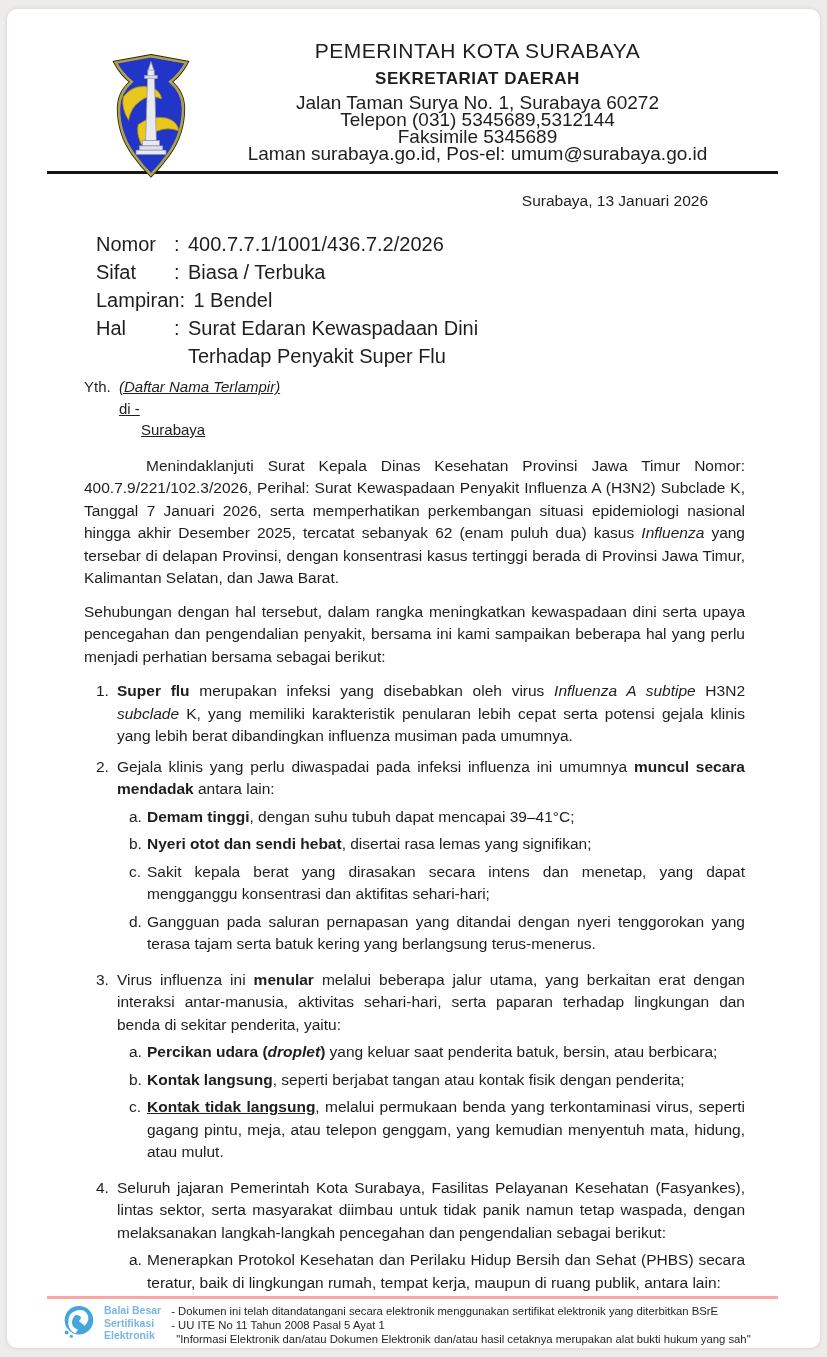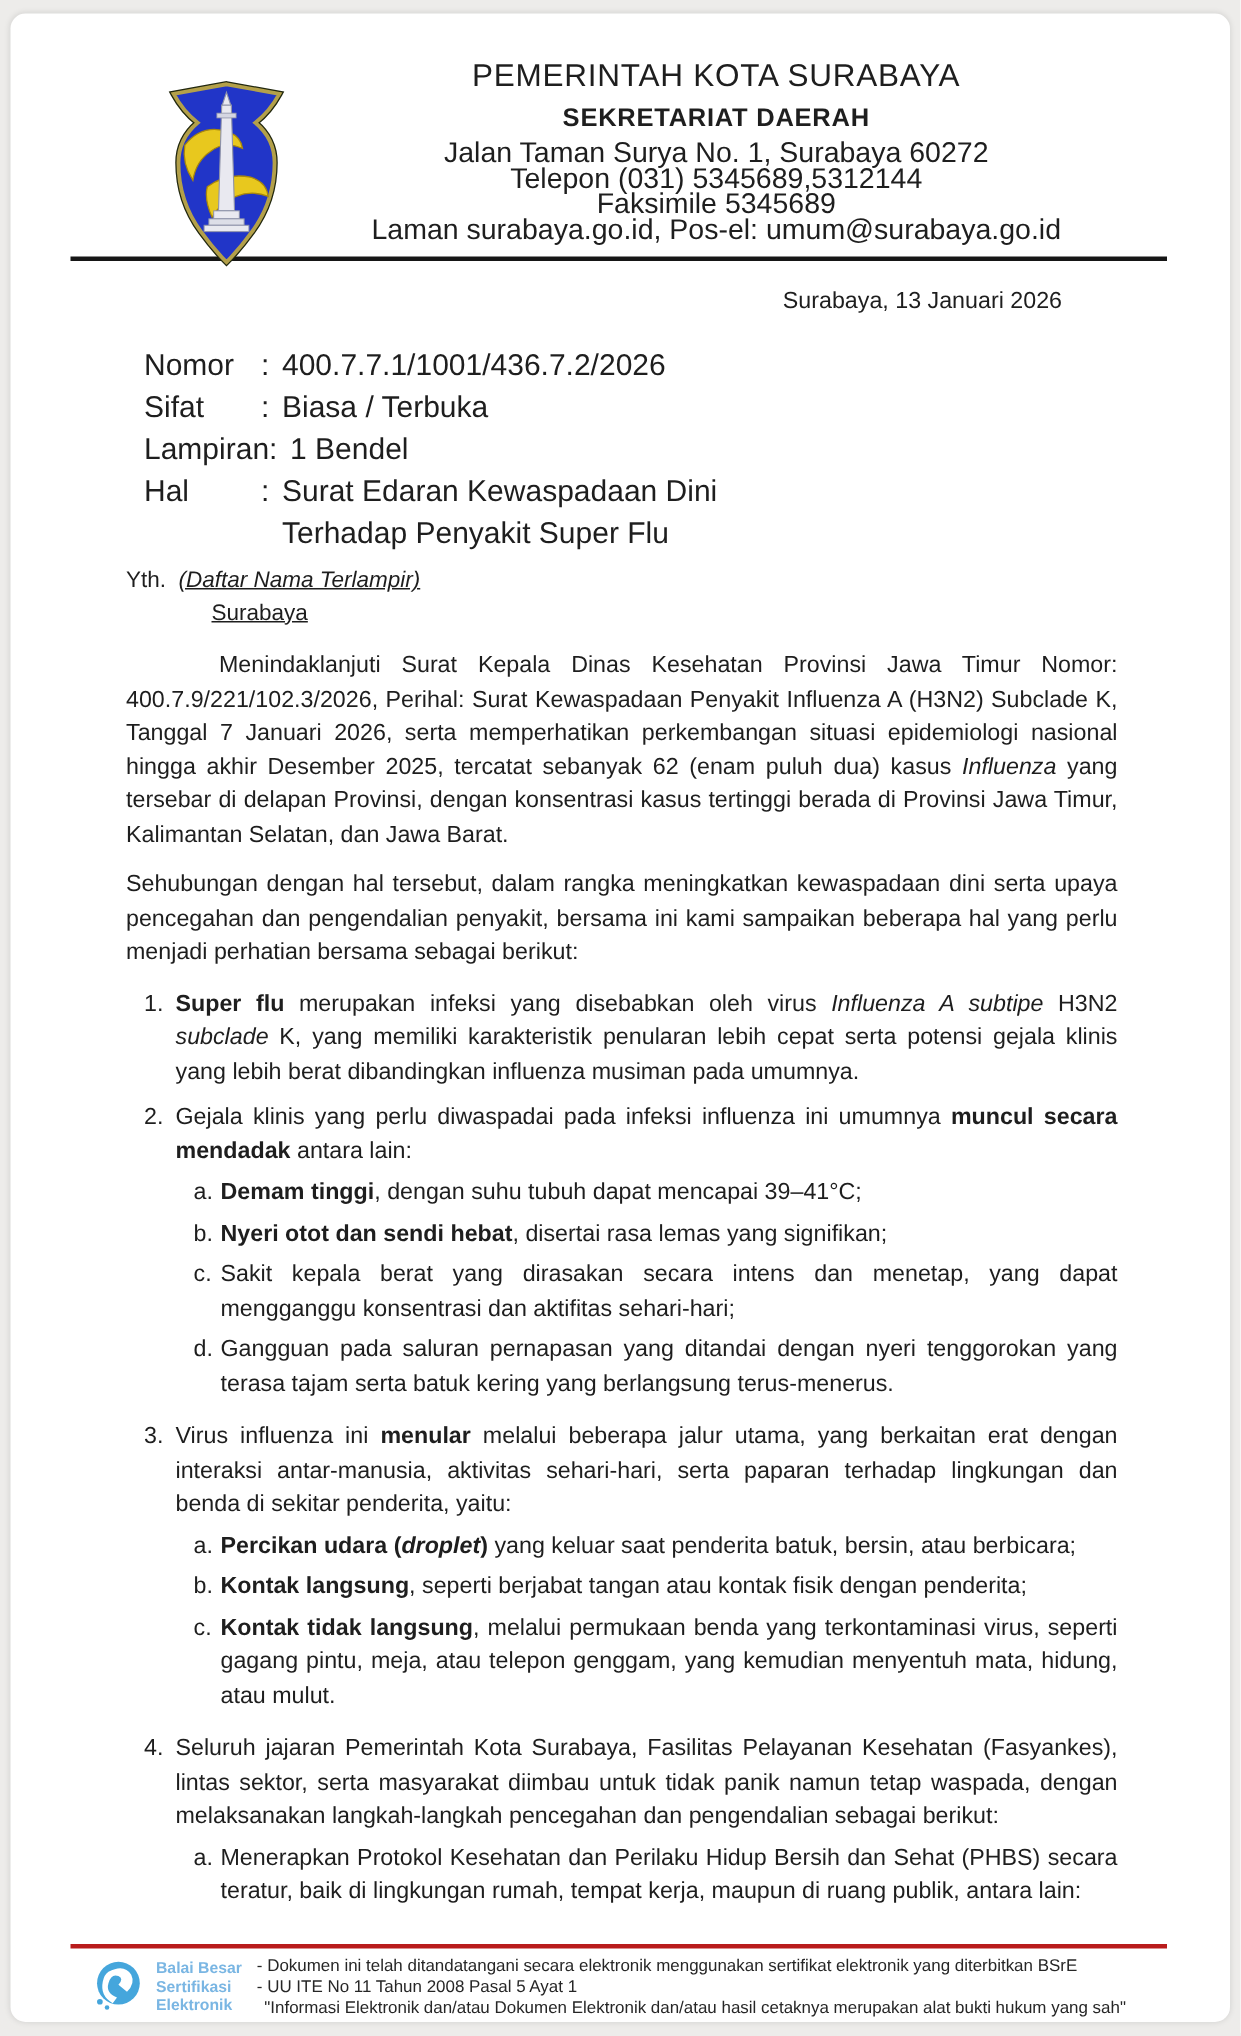--- a/index.html
+++ b/index.html
@@ -46,22 +46,22 @@
   .item { display:flex; margin-bottom:8px; }
   .item-num { flex:0 0 33px; padding-left:12px; }
   .item-body { flex:1; }
   .subs { margin-top:5px; }
   .sub { display:flex; margin-bottom:5px; }
   .sub-letter { flex:0 0 30px; padding-left:12px; }
   .sub-body { flex:1; }
   
   .letter-footer {
     position:absolute; left:40px; right:42px; bottom:2px;
-    border-top:3px solid #b91c1c; padding-top:4px;
-    display:flex; align-items:center;
+    border-top:3px solid #fca5a5; padding-top:4px;
+    display:flex; align-items:flex-start;
   }
   .bsre-logo { width:38px; height:40px; margin-left:12px; flex:0 0 auto; }
   .bsre-name {
     margin:1px 10px 0 7px; flex:0 0 auto;
     font-size:10.5px; font-weight:bold; line-height:12.5px;
     color:#7ab6e3;
   }
   .footer-notes { font-size:11.3px; line-height:14px; color:#262626; margin-top:1px; }
   .footer-note-quote { padding-left:5px; }
 </style>
@@ -117,20 +117,21 @@
       <span class="meta-colon">:</span>
       <span class="meta-value">Surat Edaran Kewaspadaan Dini
 Terhadap Penyakit Super Flu</span>
     </div>
   </div>
 
   <div class="recipient">
     <div class="r-line1">
       <span class="sal">Yth.</span><span class="nm">(Daftar Nama Terlampir)</span>
     </div>
+    <div class="r-di">di -</div>
     <div class="r-city">Surabaya</div>
   </div>
 
   <div class="content">
     <p class="p1"><span>Menindaklanjuti Surat Kepala Dinas Kesehatan Provinsi Jawa Timur Nomor: 400.7.9/221/102.3/2026, Perihal: Surat Kewaspadaan Penyakit Influenza A (H3N2) Subclade K, Tanggal 7 Januari 2026, serta memperhatikan perkembangan situasi epidemiologi nasional hingga akhir Desember 2025, tercatat sebanyak 62 (enam puluh dua) kasus </span><span style="font-style: italic;">Influenza</span><span> yang tersebar di delapan Provinsi, dengan konsentrasi kasus tertinggi berada di Provinsi Jawa Timur, Kalimantan Selatan, dan Jawa Barat.</span></p>
     <p class="p2">Sehubungan dengan hal tersebut, dalam rangka meningkatkan kewaspadaan dini serta upaya pencegahan dan pengendalian penyakit, bersama ini kami sampaikan beberapa hal yang perlu menjadi perhatian bersama sebagai berikut:</p>
 
     <div class="olist">
 
       <div class="item">
@@ -171,21 +172,21 @@
             <div class="sub">
               <span class="sub-letter">a.</span>
               <div class="sub-body"><span style="font-weight: bold;">Percikan udara (</span><span style="font-weight: bold; font-style: italic;">droplet</span><span style="font-weight: bold;">)</span><span> yang keluar saat penderita batuk, bersin, atau berbicara;</span></div>
             </div>
             <div class="sub">
               <span class="sub-letter">b.</span>
               <div class="sub-body"><span style="font-weight: bold;">Kontak langsung</span><span>, seperti berjabat tangan atau kontak fisik dengan penderita;</span></div>
             </div>
             <div class="sub">
               <span class="sub-letter">c.</span>
-              <div class="sub-body"><span style="font-weight: bold;">Kontak tidak langsung</span><span>, melalui permukaan benda yang terkontaminasi virus, seperti gagang pintu, meja, atau telepon genggam, yang kemudian menyentuh mata, hidung, atau mulut.</span></div>
+              <div class="sub-body"><span style="font-weight: bold; text-decoration: underline;">Kontak tidak langsung</span><span>, melalui permukaan benda yang terkontaminasi virus, seperti gagang pintu, meja, atau telepon genggam, yang kemudian menyentuh mata, hidung, atau mulut.</span></div>
             </div>
           </div>
         </div>
       </div>
 
       <div class="item">
         <span class="item-num">4.</span>
         <div class="item-body">
           <div><span>Seluruh jajaran Pemerintah Kota Surabaya, Fasilitas Pelayanan Kesehatan (Fasyankes), lintas sektor, serta masyarakat diimbau untuk tidak panik namun tetap waspada, dengan melaksanakan langkah-langkah pencegahan dan pengendalian sebagai berikut:</span></div>
           <div class="subs">

